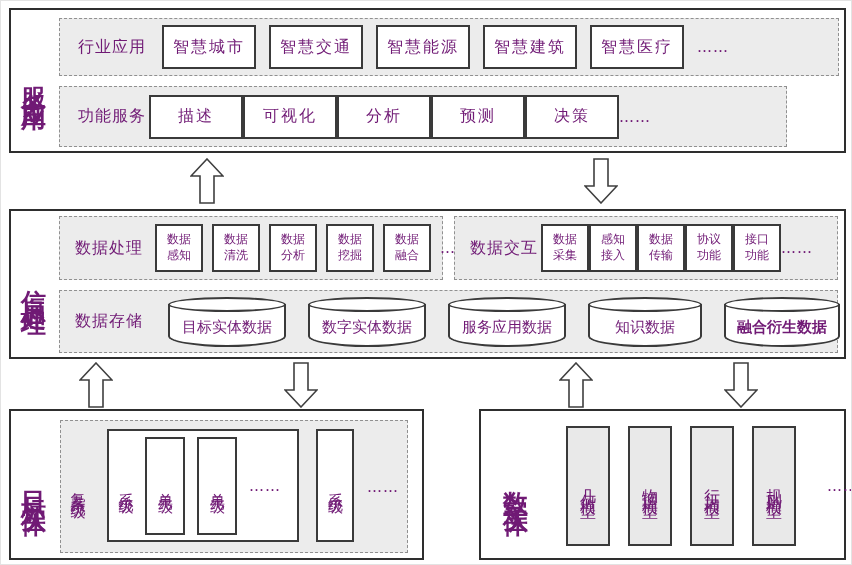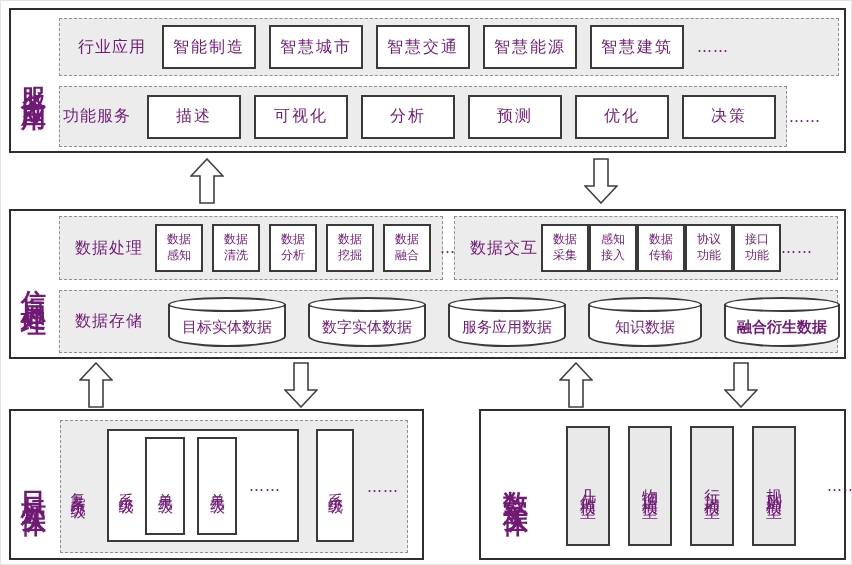--- a/index.html
+++ b/index.html
@@ -20,21 +20,21 @@
     writing-mode: vertical-rl; text-orientation: upright;
     font-weight: bold; font-size: 25px; letter-spacing: 7px; line-height: 1;
   }
   #sec-digital .sec-label { left: 22px; }
 
   .dashpanel {
     position: absolute; background: #ececec; border: 1px dashed #909090;
     display: flex; align-items: center;
   }
   #panel-industry  { left: 48px; top: 8px;  width: 780px; height: 58px; padding-left: 15px; gap: 13px; }
-  #panel-function  { left: 48px; top: 76px; width: 728px; height: 61px; gap: 13px; }
+  #panel-function  { left: 48px; top: 76px; width: 728px; height: 61px; padding-left: 15px; }
   #panel-processing  { left: 48px;  top: 5px;  width: 384px; height: 64px; padding-left: 12px; gap: 9px; }
   #panel-interaction { left: 443px; top: 5px;  width: 384px; height: 64px; padding-left: 12px; }
   #panel-storage     { left: 48px;  top: 79px; width: 779px; height: 63px; padding-left: 12px; gap: 22px; }
   #panel-target      { left: 49px;  top: 9px;  width: 348px; height: 133px; }
 
   .rowlabel { font-size: 16px; letter-spacing: 1px; flex: 0 0 74px; text-align: center; }
   .wbox {
     flex: 0 0 94px; height: 44px; background: #fff; border: 2px solid #3a3a3a;
     display: flex; align-items: center; justify-content: center;
     font-size: 16px; letter-spacing: 2px;
@@ -90,35 +90,34 @@
 </head>
 <body>
 
 <div class="page">
 
   <div class="sec" id="sec-service">
     <div class="sec-label">服务应用</div>
 
     <div class="dashpanel" id="panel-industry">
       <div class="rowlabel">行业应用</div>
-      <div class="wbox">智能制造</div>
       <div class="wbox">智慧城市</div>
       <div class="wbox">智慧交通</div>
       <div class="wbox">智慧能源</div>
       <div class="wbox">智慧建筑</div>
+      <div class="wbox">智慧医疗</div>
       <div class="more">……</div>
     </div>
 
     <div class="dashpanel" id="panel-function">
       <div class="rowlabel">功能服务</div>
       <div class="wbox">描述</div>
       <div class="wbox">可视化</div>
       <div class="wbox">分析</div>
       <div class="wbox">预测</div>
-      <div class="wbox">优化</div>
       <div class="wbox">决策</div>
       <div class="more">……</div>
     </div>
   </div>
 
   <svg class="arrow" style="left:189px; top:157px;" width="34" height="46" viewBox="0 0 34 46">
     <polygon points="17,1 33,18 24,18 24,45 10,45 10,18 1,18" fill="#ffffff" stroke="#3f3f3f" stroke-width="1.6"></polygon>
   </svg>
   <svg class="arrow" style="left:583px; top:157px;" width="34" height="46" viewBox="0 0 34 46">
     <polygon points="17,45 33,28 24,28 24,1 10,1 10,28 1,28" fill="#ffffff" stroke="#3f3f3f" stroke-width="1.6"></polygon>

